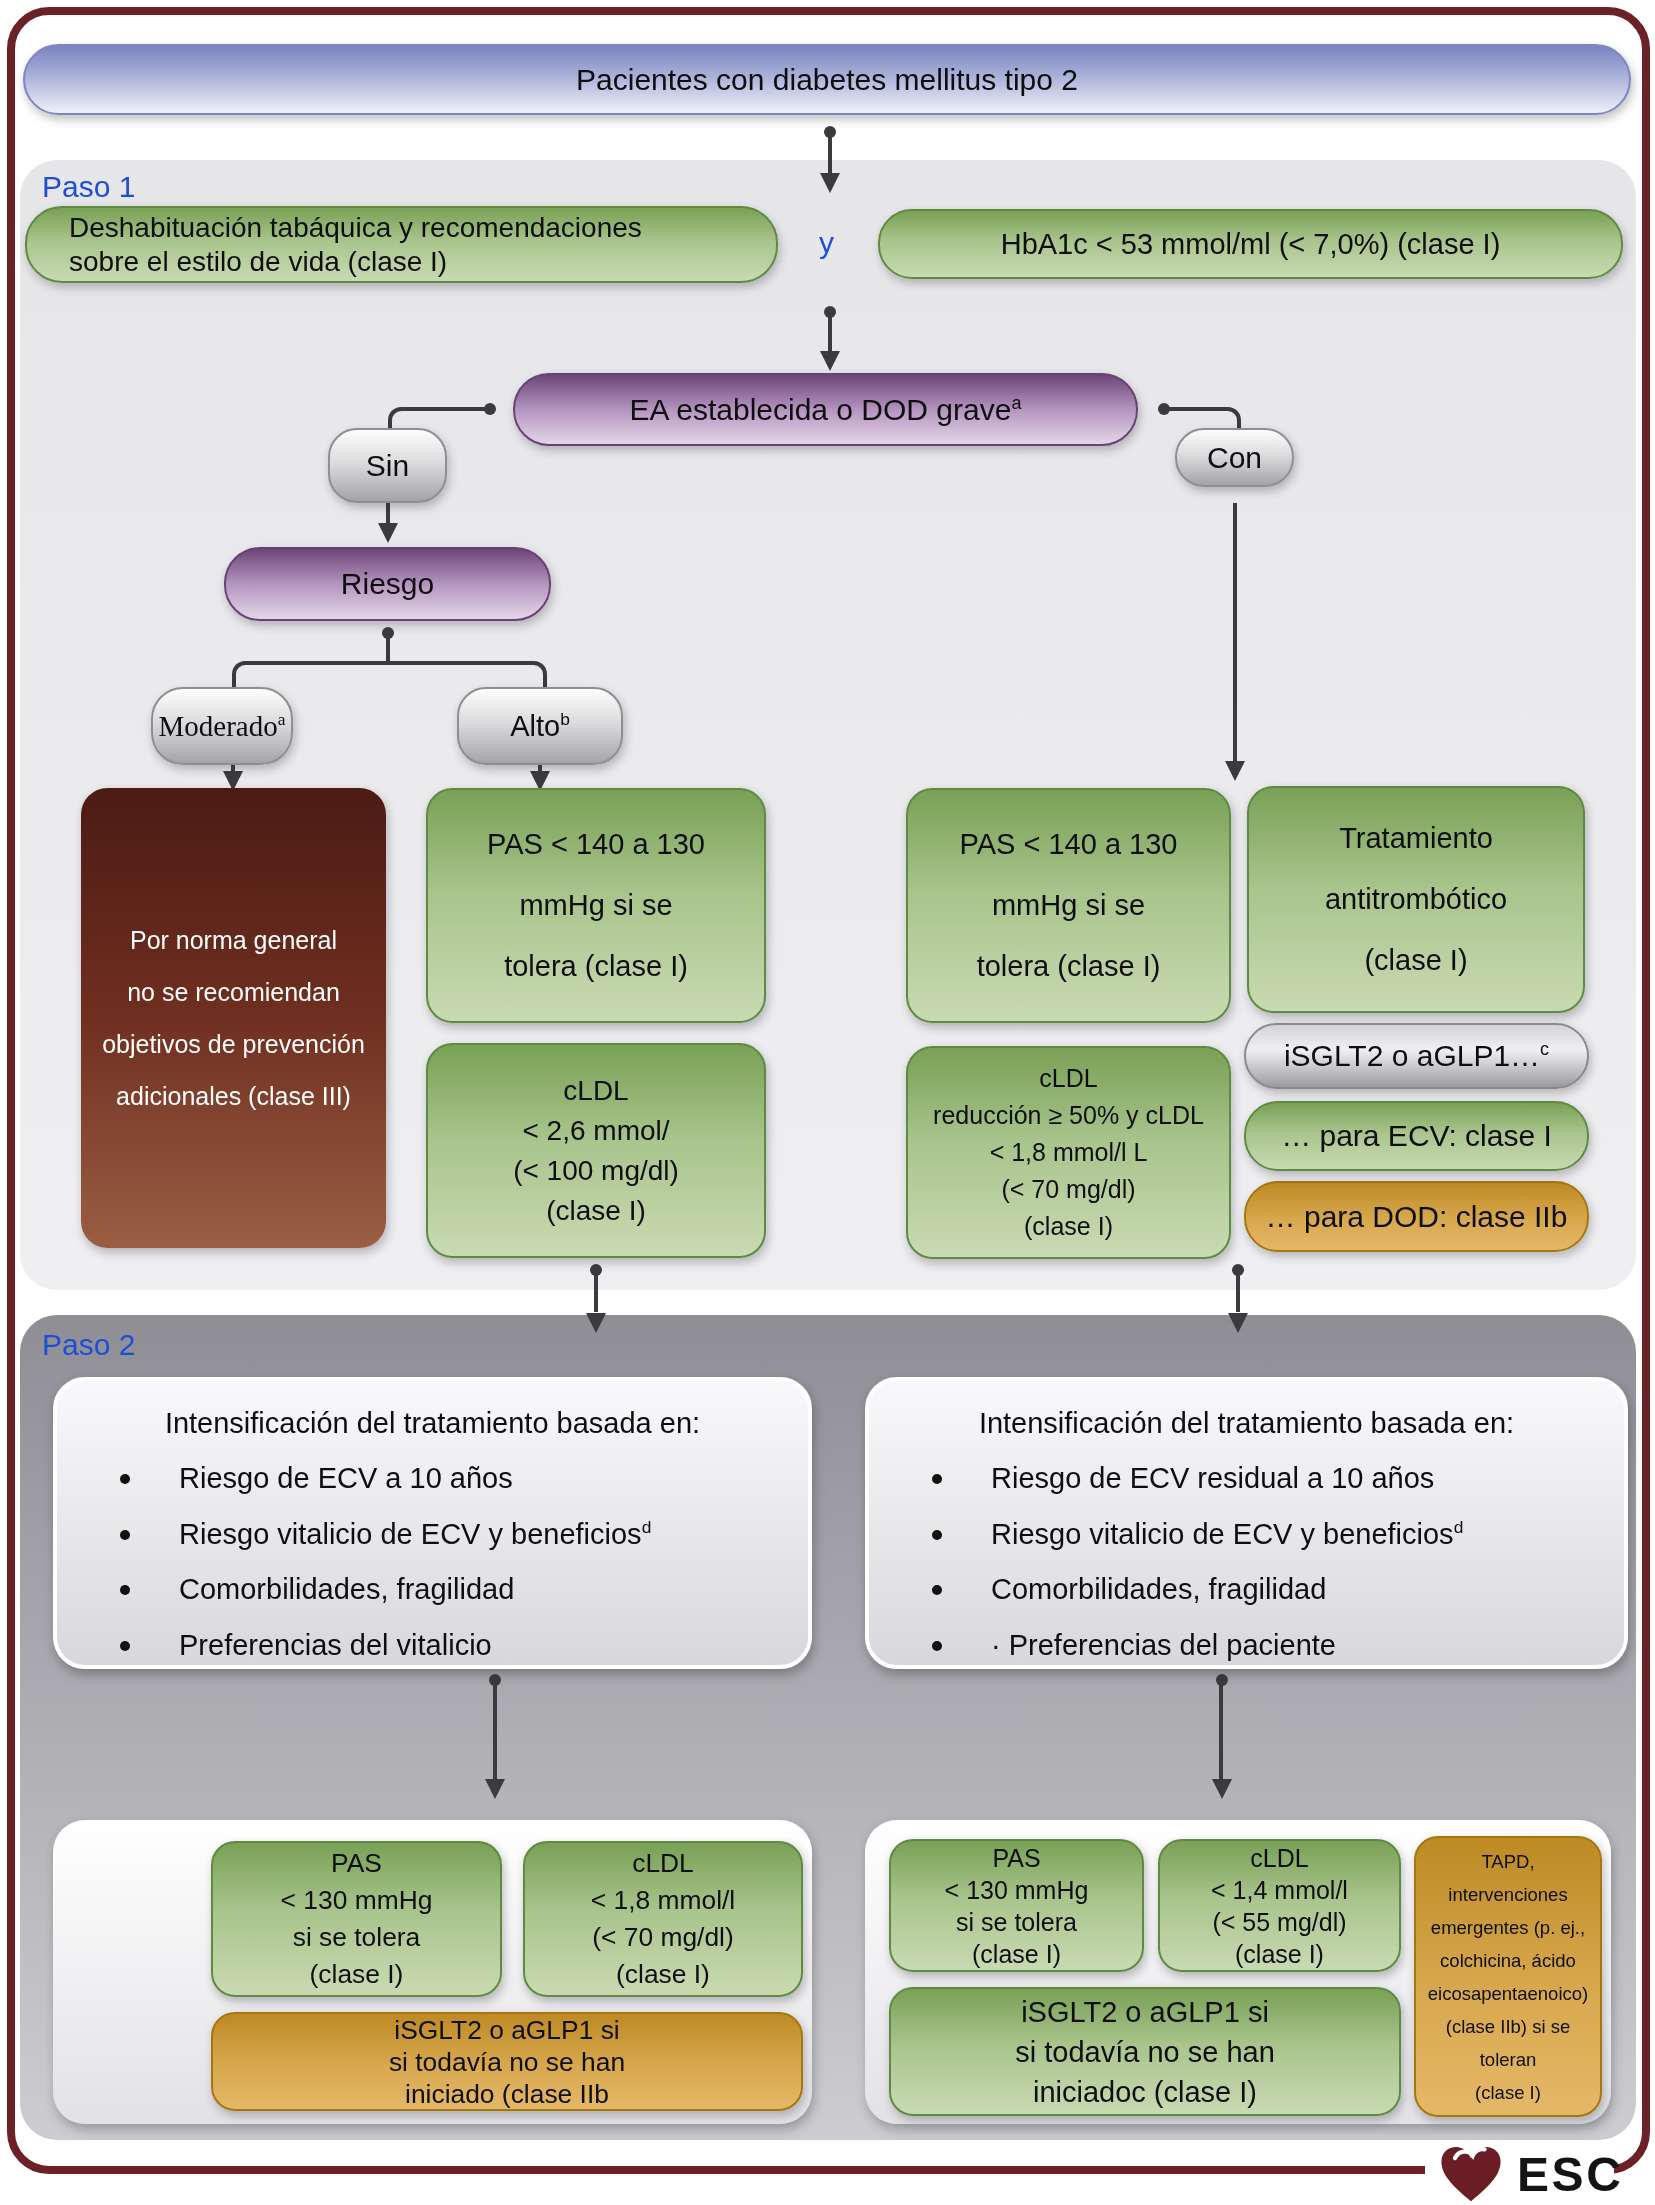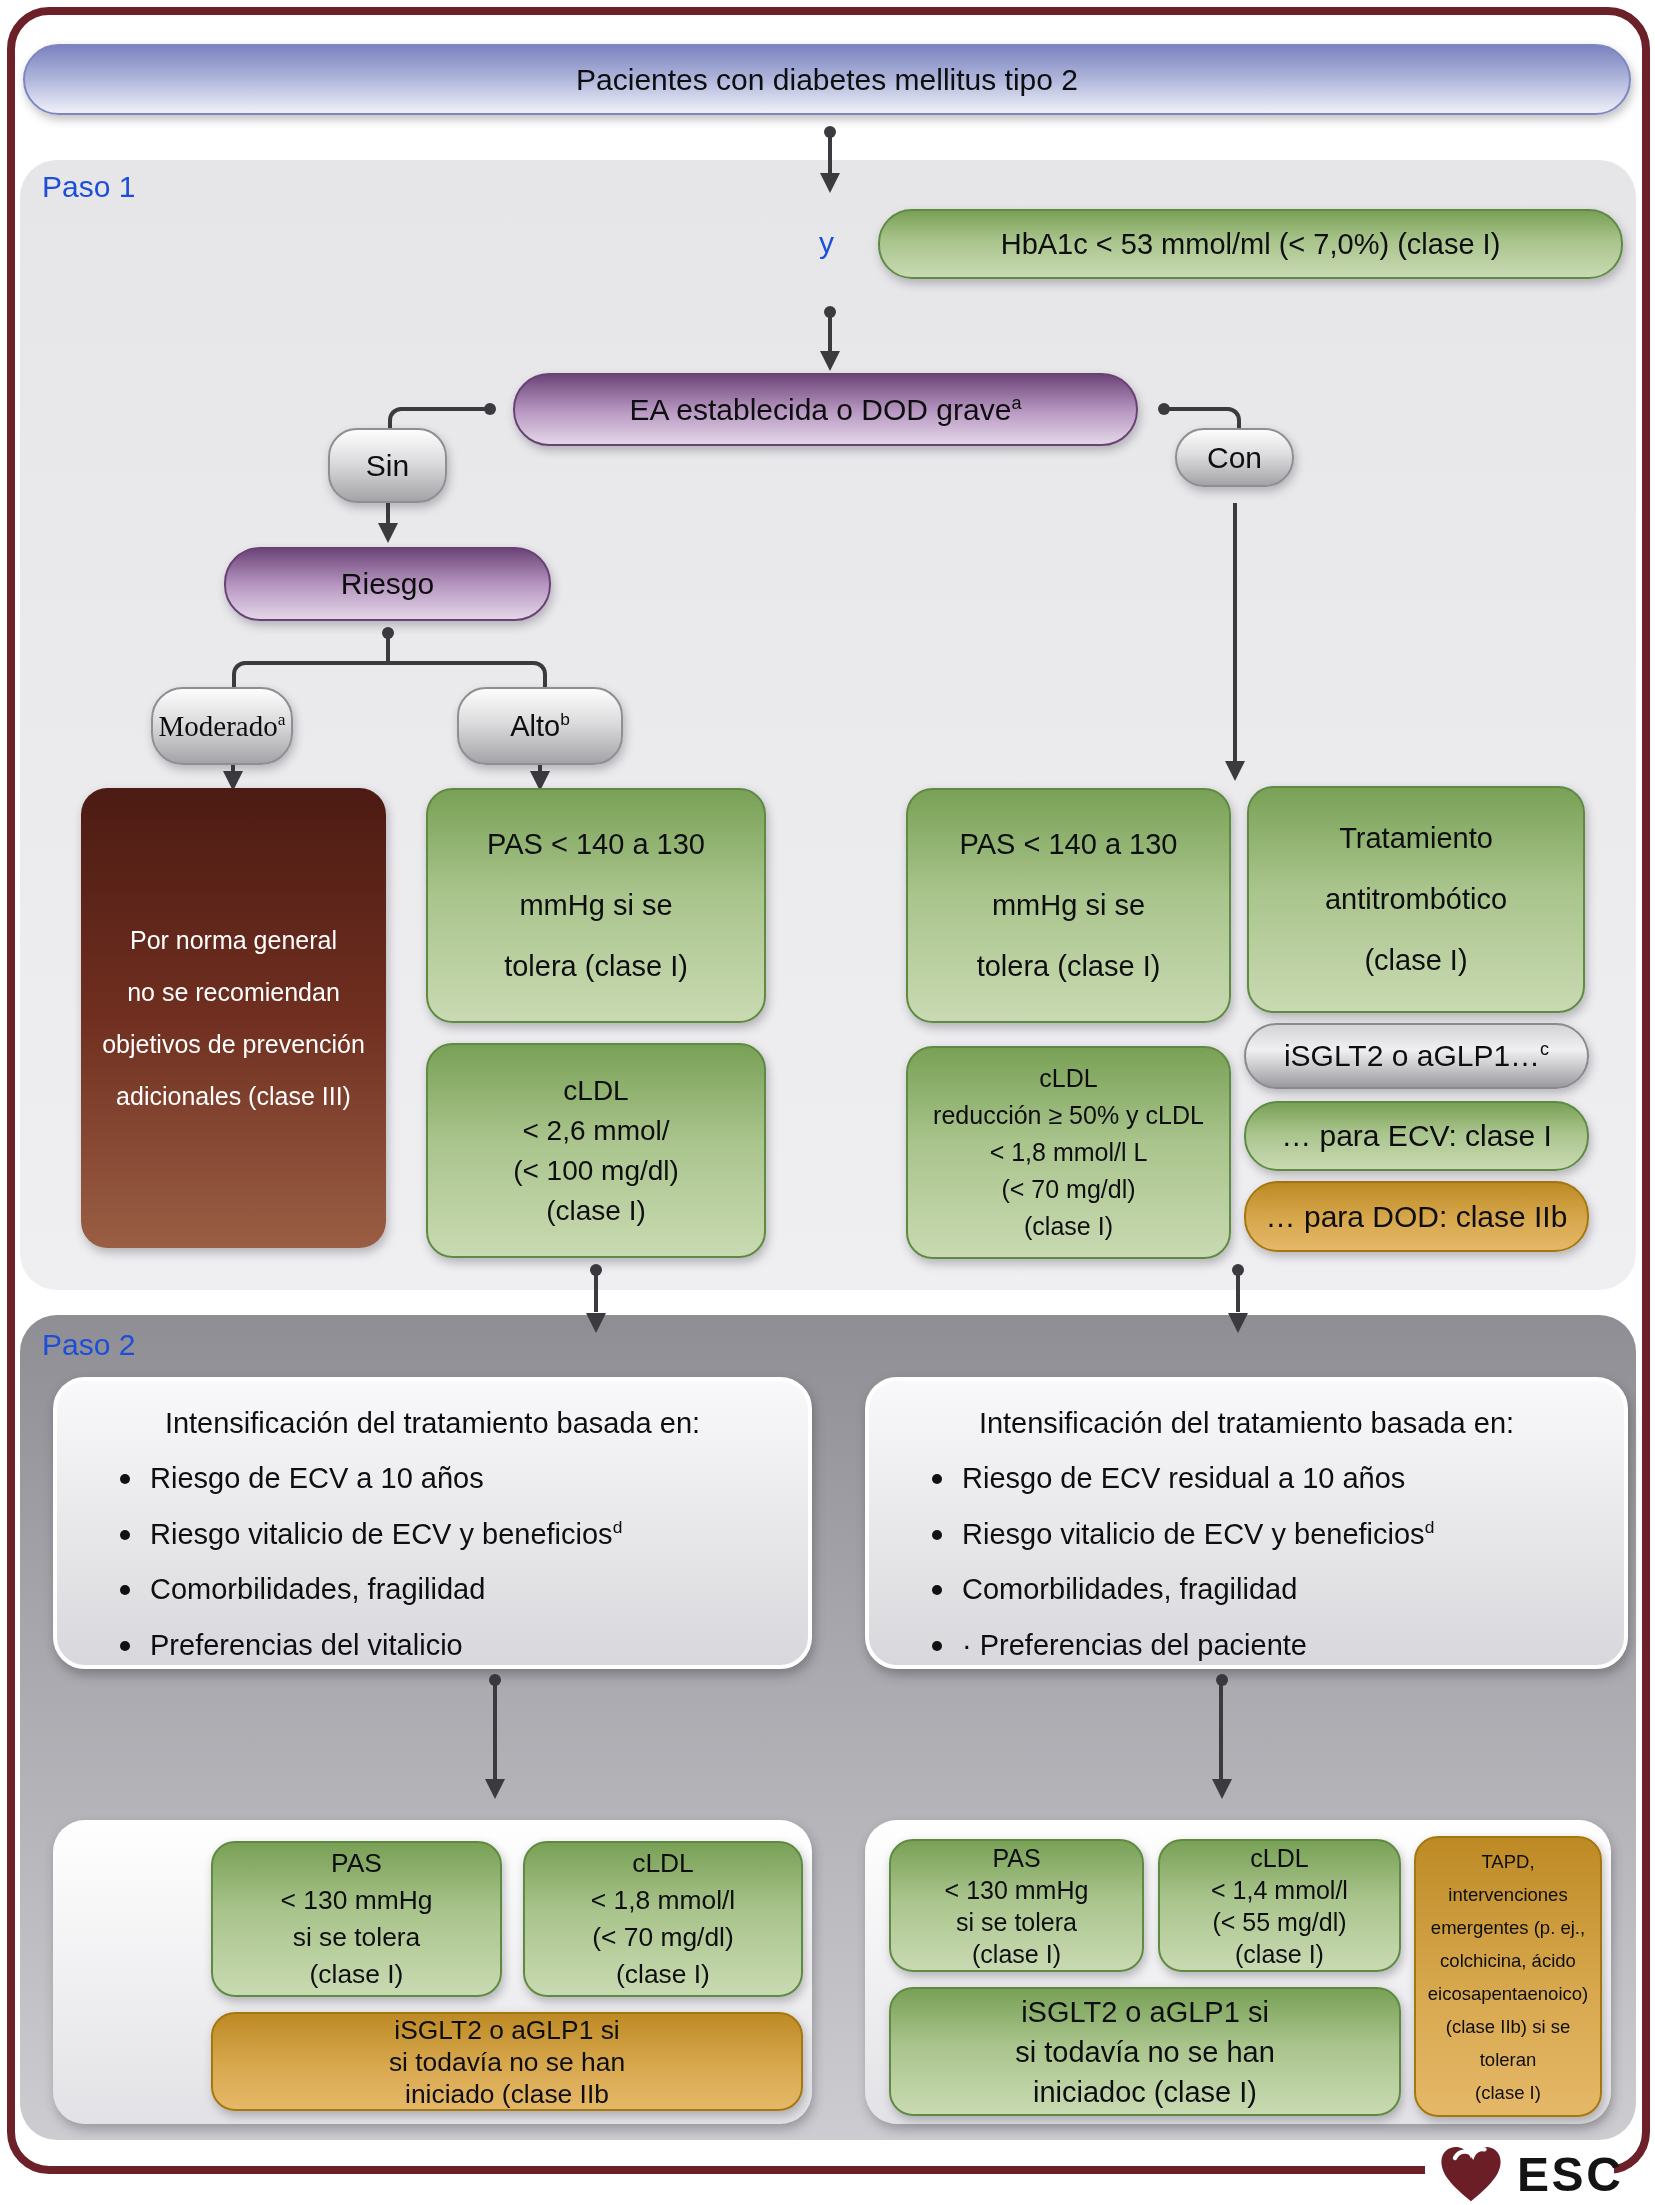--- a/index.html
+++ b/index.html
@@ -22,21 +22,21 @@
            box-shadow:2px 5.3px 10.6px rgba(40,40,50,.35);}
   .holder{background:linear-gradient(180deg,#ffffff 0%,#e2e2e6 100%);border-radius:32px;box-shadow:2px 5.3px 10.6px rgba(40,40,50,.30);}
   
   .shaft{position:absolute;width:4px;background:#3a3a3f;}
   .dot{position:absolute;width:12px;height:12px;border-radius:50%;background:#3a3a3f;}
   .head{position:absolute;width:0;height:0;border-left:10px solid transparent;border-right:10px solid transparent;
         border-top:20px solid #3a3a3f;}
   .elbow{position:absolute;}
   sup{font-size:0.60em;line-height:0;}
   .plabel{position:absolute;font-size:30px;color:#1d4ed8;}
-  .bullet-row{display:flex;align-items:flex-start;margin:0 0 18.5px 63px;font-size:29px;line-height:37px;text-align:right;}
+  .bullet-row{display:flex;align-items:flex-start;margin:0 0 18.5px 63px;font-size:29px;line-height:37px;text-align:right;gap:29px;}
   .bdot{width:10px;height:10px;border-radius:50%;background:#111;margin:14px 20px 0 0;flex:0 0 10px;}
   .lb-title{font-size:29px;text-align:center;margin:26.4px 13.2px 20px 13.2px;}
 </style>
 </head>
 <body>
 
 <div id="canvas">
 
   <div class="abs" style="left:6.6px;top:6.6px;width:1643px;height:2167px;border:8.6px solid #6c2028;border-radius:42px;background:#ffffff;"></div>
 
@@ -115,20 +115,23 @@
     <div class="dot" style="left:489px;top:1674px;"></div>
     <div class="shaft" style="left:493px;top:1680px;height:99px;"></div>
     <div class="head" style="left:485px;top:1779px;"></div>
   </div>
   <div>
     <div class="dot" style="left:1216px;top:1674px;"></div>
     <div class="shaft" style="left:1219px;top:1680px;height:99px;"></div>
     <div class="head" style="left:1212px;top:1779px;"></div>
   </div>
 
+  <div class="node green" style="left:25px;top:206px;width:753px;height:77px;border-radius:37px;font-size:28px;line-height:34px;justify-content:flex-start;text-align:left;padding-left:42px;">
+    <span>Deshabituación tabáquica y recomendaciones<br>sobre el estilo de vida (clase I)</span>
+  </div>
   <div class="plabel" style="left:819px;top:226px;">y</div>
   <div class="node green" style="left:878px;top:209px;width:745px;height:70px;border-radius:34px;font-size:29px;">
     <span>HbA1c &lt; 53 mmol/ml (&lt; 7,0%) (clase I)</span>
   </div>
 
   <div class="node purple" style="left:513px;top:373px;width:625px;height:73px;border-radius:36px;font-size:30px;">
     <span><span>EA establecida o DOD grave</span><sup>a</sup></span>
   </div>
 
   <div class="node graypill" style="left:328px;top:428px;width:119px;height:75px;border-radius:29px;font-size:30px;">

